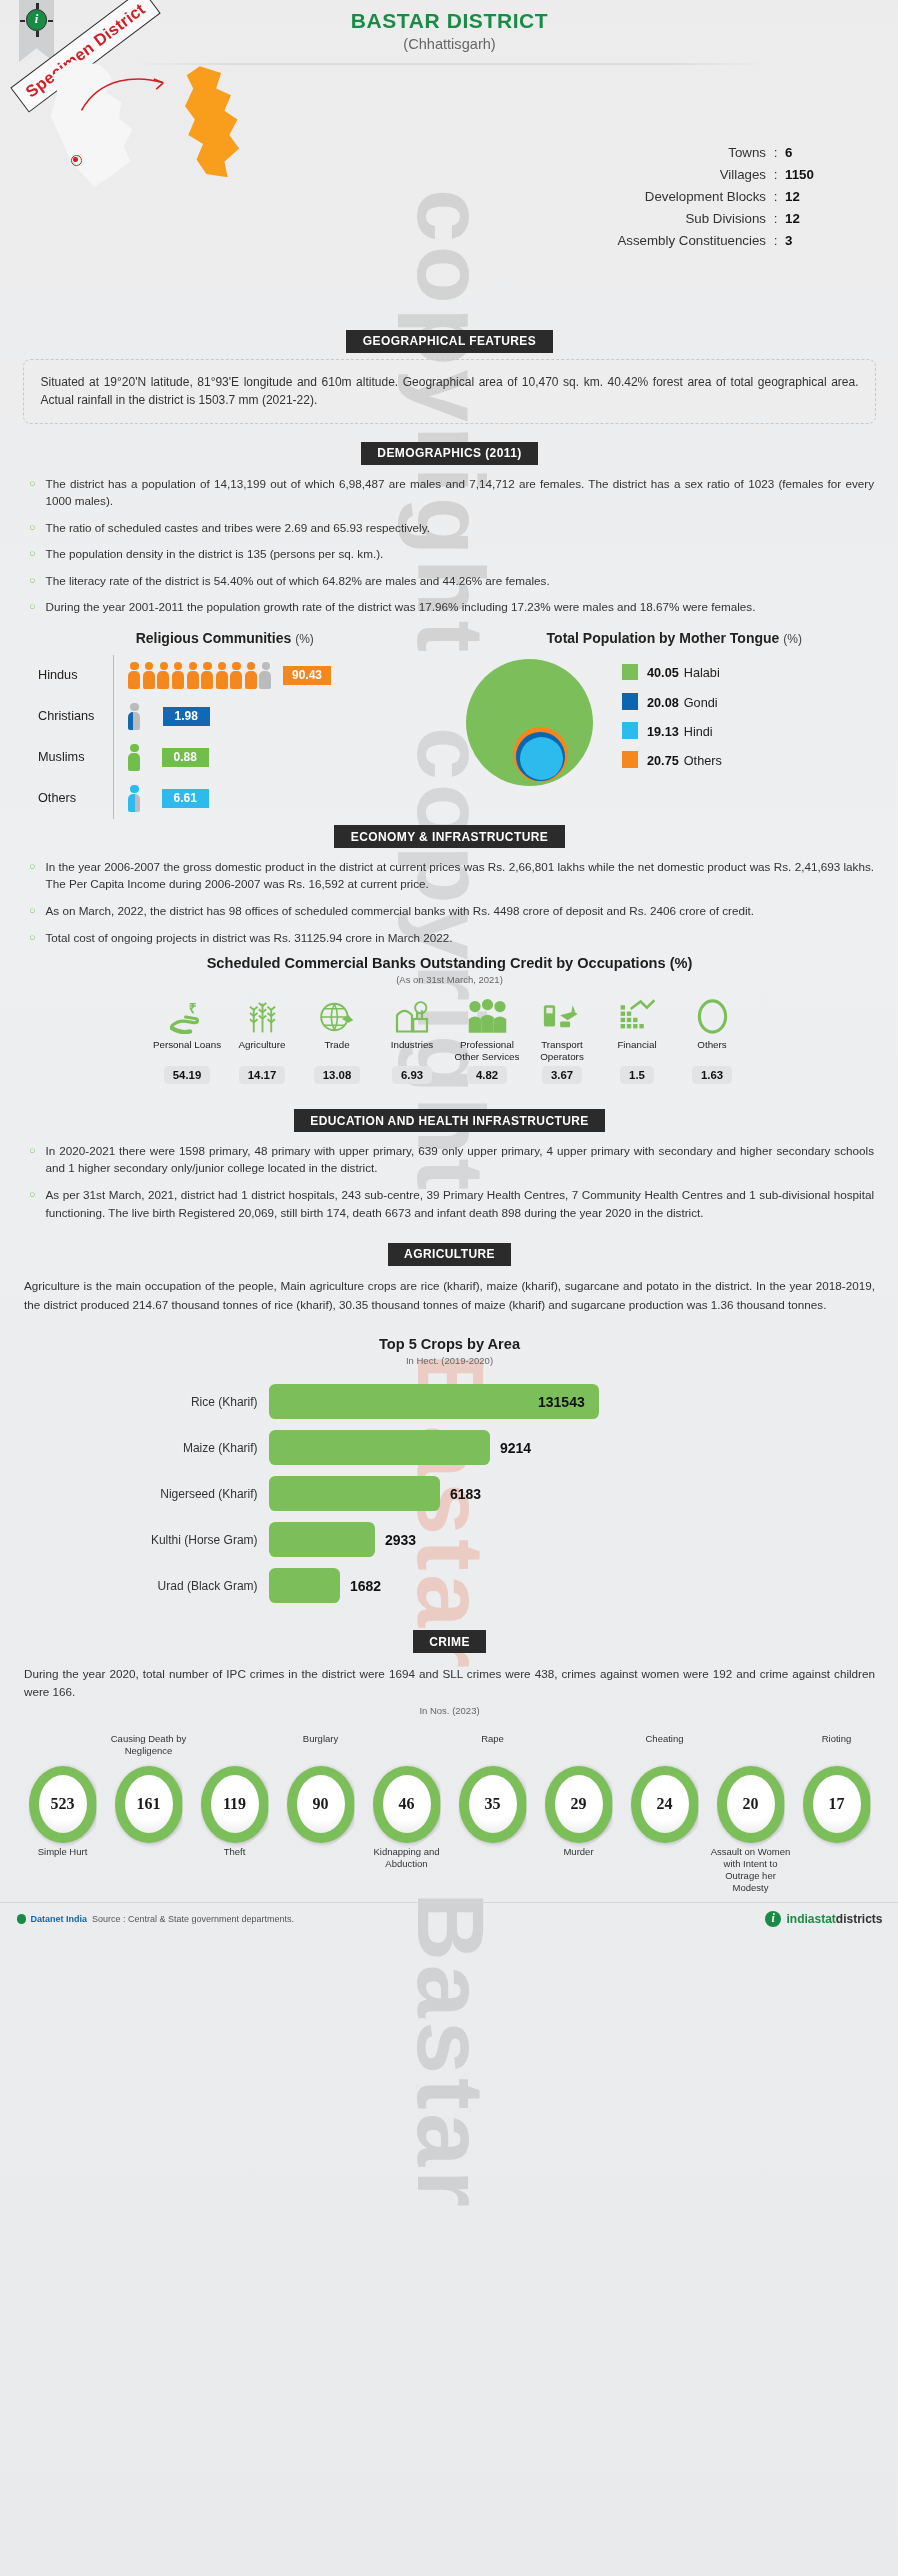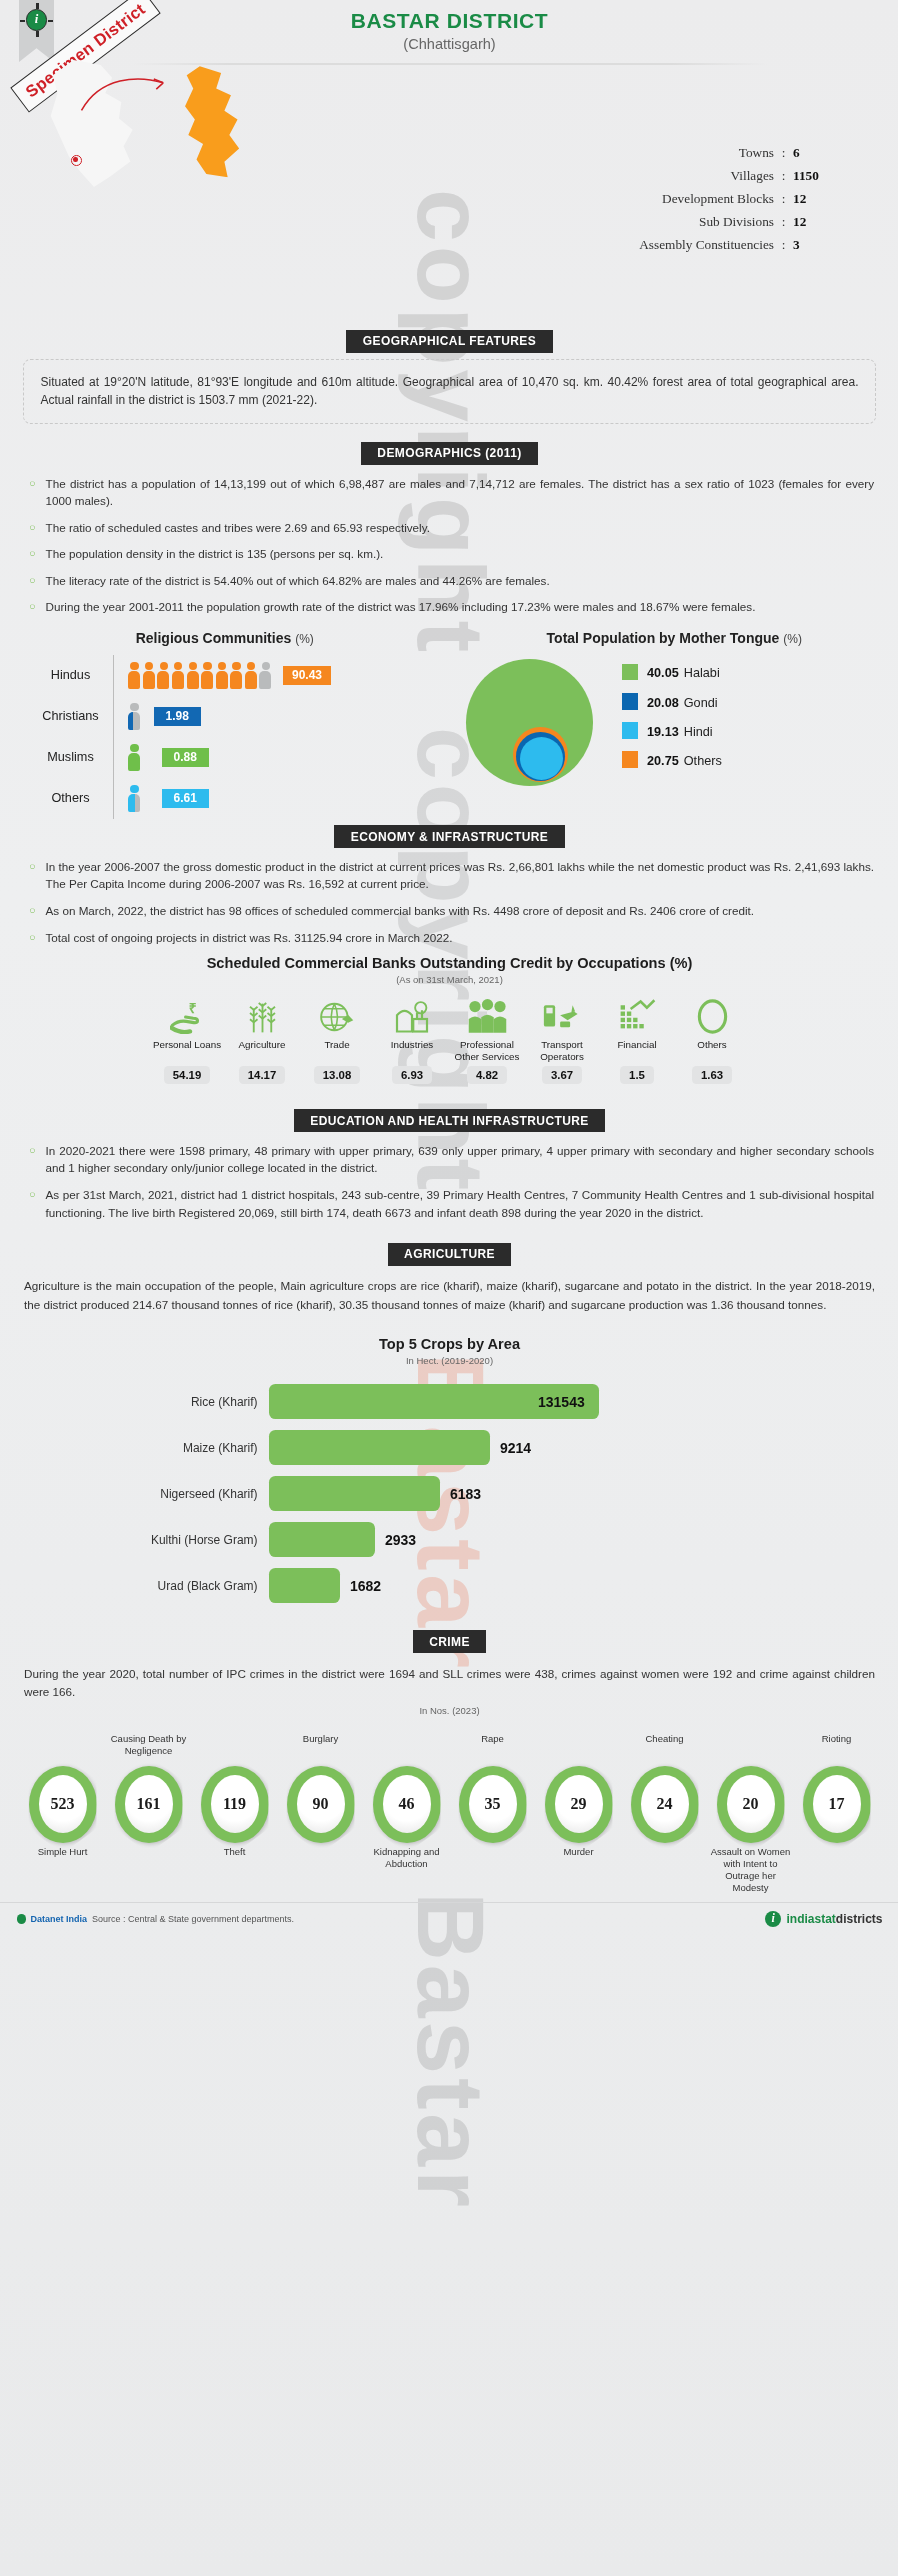--- a/index.html
+++ b/index.html
@@ -115,21 +115,21 @@
   .arrow-svg{ position:absolute; left:56px; top:14px; }
 
   .title-block { position: absolute; left: 0; right: 0; top: 9px; text-align: center; }
   .district-title {
     color: #1a8b46; font-size: 21px; font-weight: bold; letter-spacing: 0.6px;
   }
   .district-state { color: #666; font-size: 14.6px; margin-top: 2.5px; }
   .title-rule { margin: 11.4px auto 0; width: 634px; height: 1.9px;
     background: linear-gradient(90deg, rgba(200,200,200,0) 0%, #dcdcdc 15%, #dcdcdc 85%, rgba(200,200,200,0) 100%); }
 
-  .stats { position: absolute; right: 60px; top: 145px; font-family: Liberation Serif, serif; }
+  .stats { position: absolute; right: 68px; top: 145px; }
   .stat-row { display: flex; justify-content: flex-end; align-items: baseline; margin-bottom: 7px; font-size: 13.3px; }
   .stat-label { color: #333; text-align: right; }
   .stat-colon { width: 19px; text-align: center; color: #333; }
   .stat-value { width: 46px; text-align: left; font-weight: bold; color: #111; }
 
   
   .chip-wrap { text-align: center; margin: 0 0 6.3px; }
   .chip {
     display: inline-block;
     background: #2b2b2b;
@@ -166,21 +166,21 @@
   
   .demo-charts { display: flex; margin-top: 14px; }
   .chart-half { width: 50%; }
   .chart-title {
     text-align: center; font-size: 14px; font-weight: bold; color: #222; margin-bottom: 9px;
   }
   .chart-title .pct { font-weight: normal; font-size: 12px; color: #444; }
 
   .relig { padding-left: 38px; position: relative; }
   .relig-row { display: flex; align-items: center; height: 41px; }
-  .relig-label { width: 75px; text-align: center; padding-right: 10px; font-size: 12.7px; color: #222; }
+  .relig-label { width: 75px; text-align: left; padding-right: 10px; font-size: 12.7px; color: #222; }
   .brace { width: 7.6px; align-self: stretch; border-left: 1.3px solid #bcbcbc; }
   .relig-people { display:flex; align-items:center; margin-left:7.6px; }
   .pgroup { display: flex; }
   .person { width: 12.7px; height: 27px; margin-right: 1.9px; position: relative; }
   .person .head { width: 8.2px; height: 8.2px; border-radius: 50%; margin: 0 auto; }
   .person .body { width: 12px; height: 18px; border-radius: 5px 5px 1.9px 1.9px; margin-top: 0.6px; }
   .callout {
     position: relative; margin-left: 9px;
     color: #fff; font-weight: bold; font-size: 12px;
     padding: 2.5px 9px; min-width: 47px; text-align: center;
@@ -433,21 +433,21 @@
           </div>
 
           <div class="relig-row">
             <div class="relig-label">Christians</div>
             <div class="brace"></div>
             <div class="relig-people">
               <div class="person">
                 <div class="head" style="background:#b9bbbc"></div>
                 <div class="body" style="background:linear-gradient(90deg,#1268b3 0 40%,#b9bbbc 40% 100%)"></div>
               </div>
-              <div class="callout" style="background:#1268b3;margin-left:11px">
+              <div class="callout" style="background:#1268b3;margin-left:20px">
                 <span>1.98</span>
               </div>
             </div>
           </div>
 
           <div class="relig-row">
             <div class="relig-label">Muslims</div>
             <div class="brace"></div>
             <div class="relig-people">
               <div class="person">

